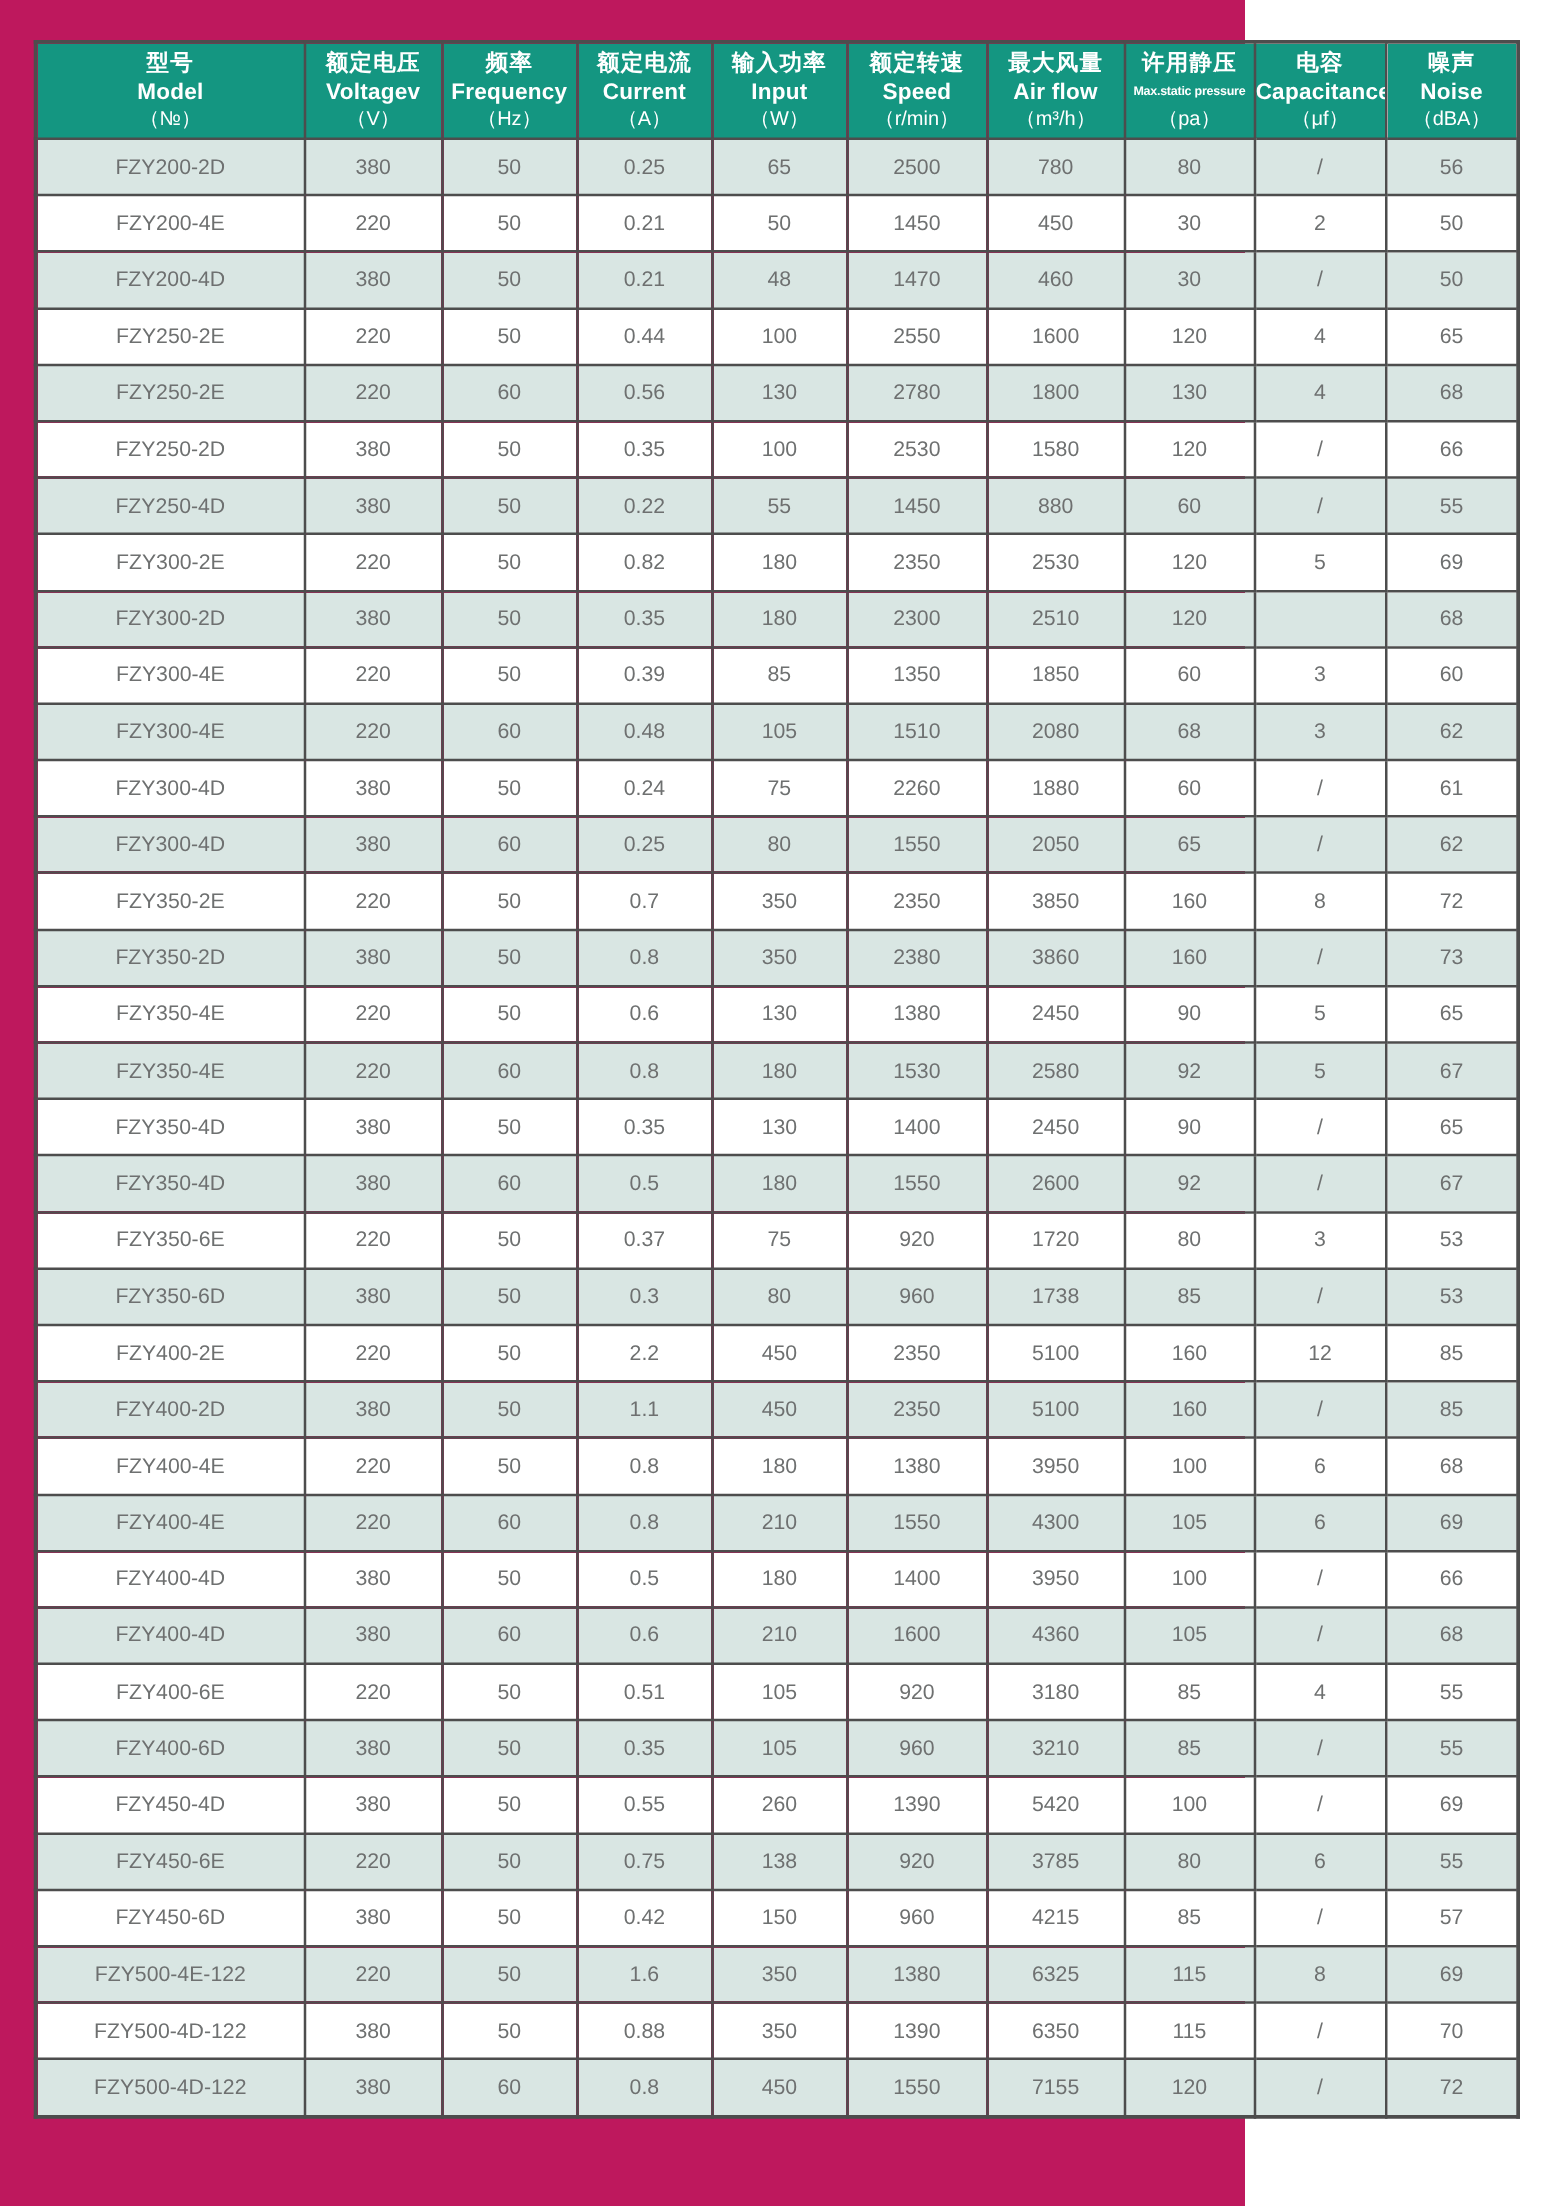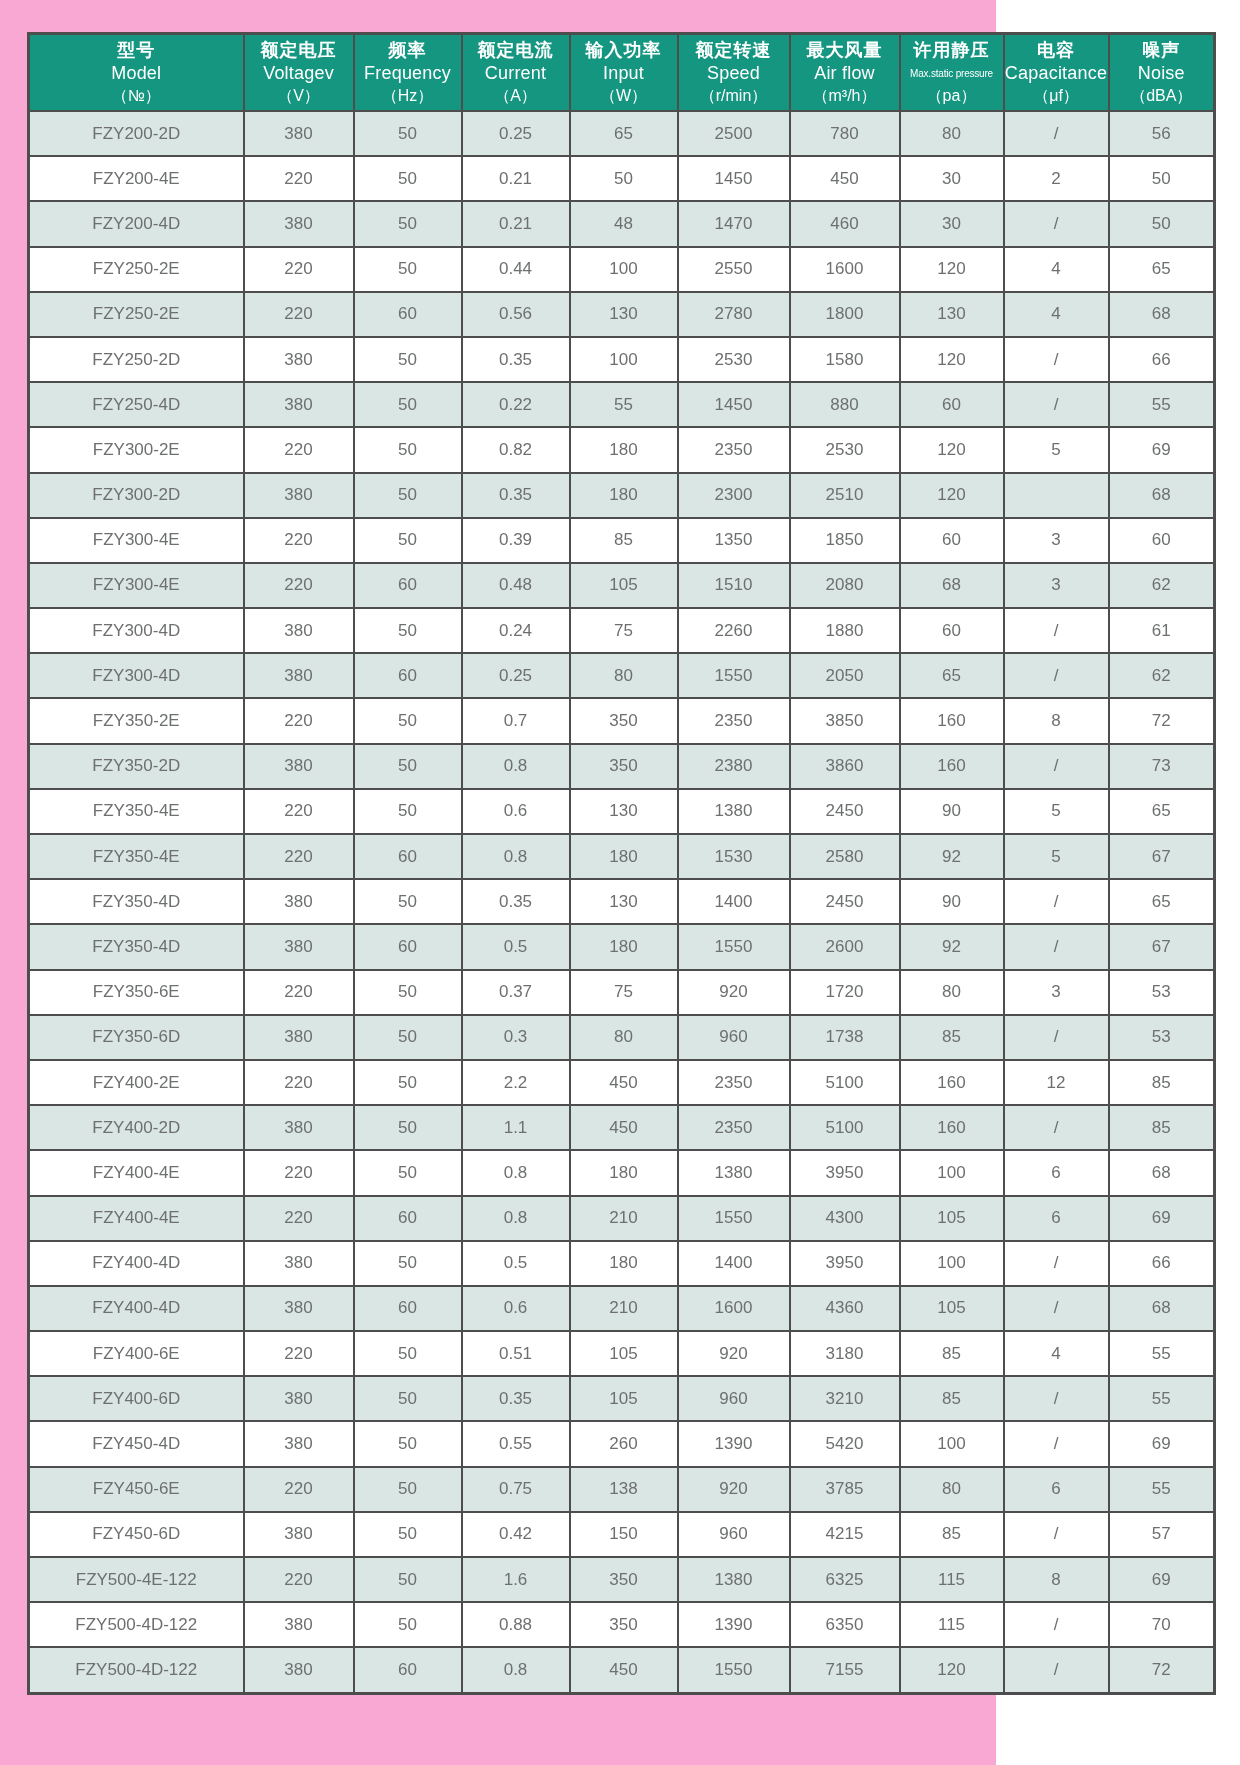--- a/index.html
+++ b/index.html
@@ -8,21 +8,21 @@
     background: #ffffff;
     width: 1240px;
     height: 1765px;
     overflow: hidden;
     font-family: "Liberation Sans", sans-serif;
   }
   .page {
     position: relative;
     width: 996px;
     height: 1765px;
-    background: #f9a8d4;
+    background: #be185d;
   }
   table.spec {
     position: absolute;
     left: 27px;
     top: 32px;
     width: 1186px;
     border-collapse: collapse;
     table-layout: fixed;
     border: 3px solid #4d4d4d;
   }
@@ -53,21 +53,21 @@
   th .zh {
     display: block;
     font-size: 18px;
     font-weight: bold;
     line-height: 24px;
     letter-spacing: 1px;
   }
   th .en {
     display: block;
     font-size: 18px;
-    font-weight: normal;
+    font-weight: bold;
     line-height: 23px;
     letter-spacing: 0.2px;
     white-space: nowrap;
   }
   th .en.small {
     font-size: 10px;
     letter-spacing: -0.2px;
   }
   th .unit {
     display: block;

